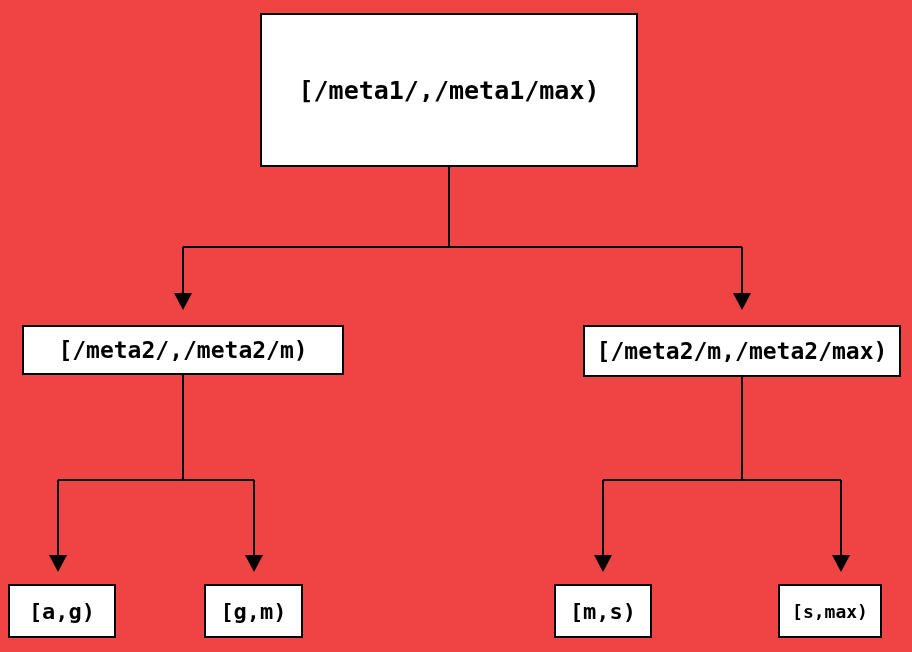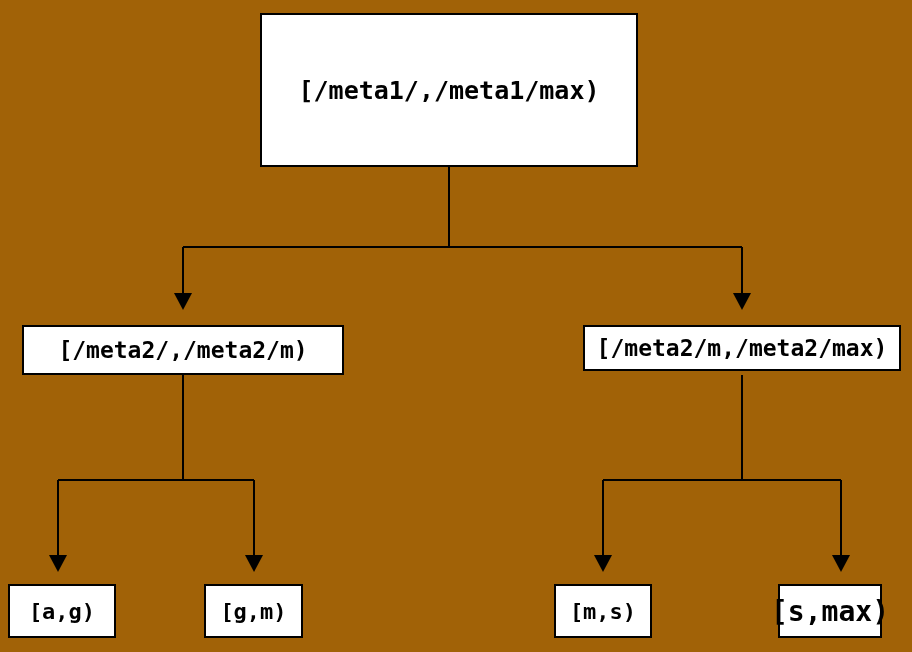--- a/index.html
+++ b/index.html
@@ -4,21 +4,21 @@
 <style>
   html, body {
     margin: 0;
     padding: 0;
     background: #ffffff;
   }
   .canvas {
     position: relative;
     width: 912px;
     height: 652px;
-    background: #a16207;
+    background: #ef4444;
     overflow: hidden;
     font-family: "DejaVu Sans Mono", "Liberation Mono", monospace;
   }
   .connectors {
     position: absolute;
     left: 0;
     top: 0;
     width: 912px;
     height: 652px;
   }
@@ -29,25 +29,25 @@
     background: #ffffff;
     display: flex;
     align-items: center;
     justify-content: center;
     color: #000000;
     font-weight: 700;
     white-space: nowrap;
   }
   .node-root   { left: 260px; top: 13px;  width: 378px; height: 154px; font-size: 25px; }
   .node-l2a    { left: 22px;  top: 325px; width: 322px; height: 50px;  font-size: 23px; }
-  .node-l2b    { left: 583px; top: 325px; width: 318px; height: 46px;  font-size: 23px; }
+  .node-l2b    { left: 583px; top: 325px; width: 318px; height: 52px;  font-size: 23px; }
   .node-leaf1  { left: 8px;   top: 584px; width: 108px;  height: 54px;  font-size: 22px; }
   .node-leaf2  { left: 204px; top: 584px; width: 99px;  height: 54px;  font-size: 22px; justify-content: center; }
   .node-leaf3  { left: 554px; top: 584px; width: 98px;  height: 54px;  font-size: 22px; text-align: right; }
-  .node-leaf4  { left: 778px; top: 584px; width: 104px; height: 54px;  font-size: 28px; }
+  .node-leaf4  { left: 778px; top: 584px; width: 104px; height: 54px;  font-size: 18px; }
   .edge {
     stroke: #000000;
     stroke-width: 2;
     fill: none;
   }
   .arrowhead {
     fill: #000000;
     stroke: none;
   }
 </style>

